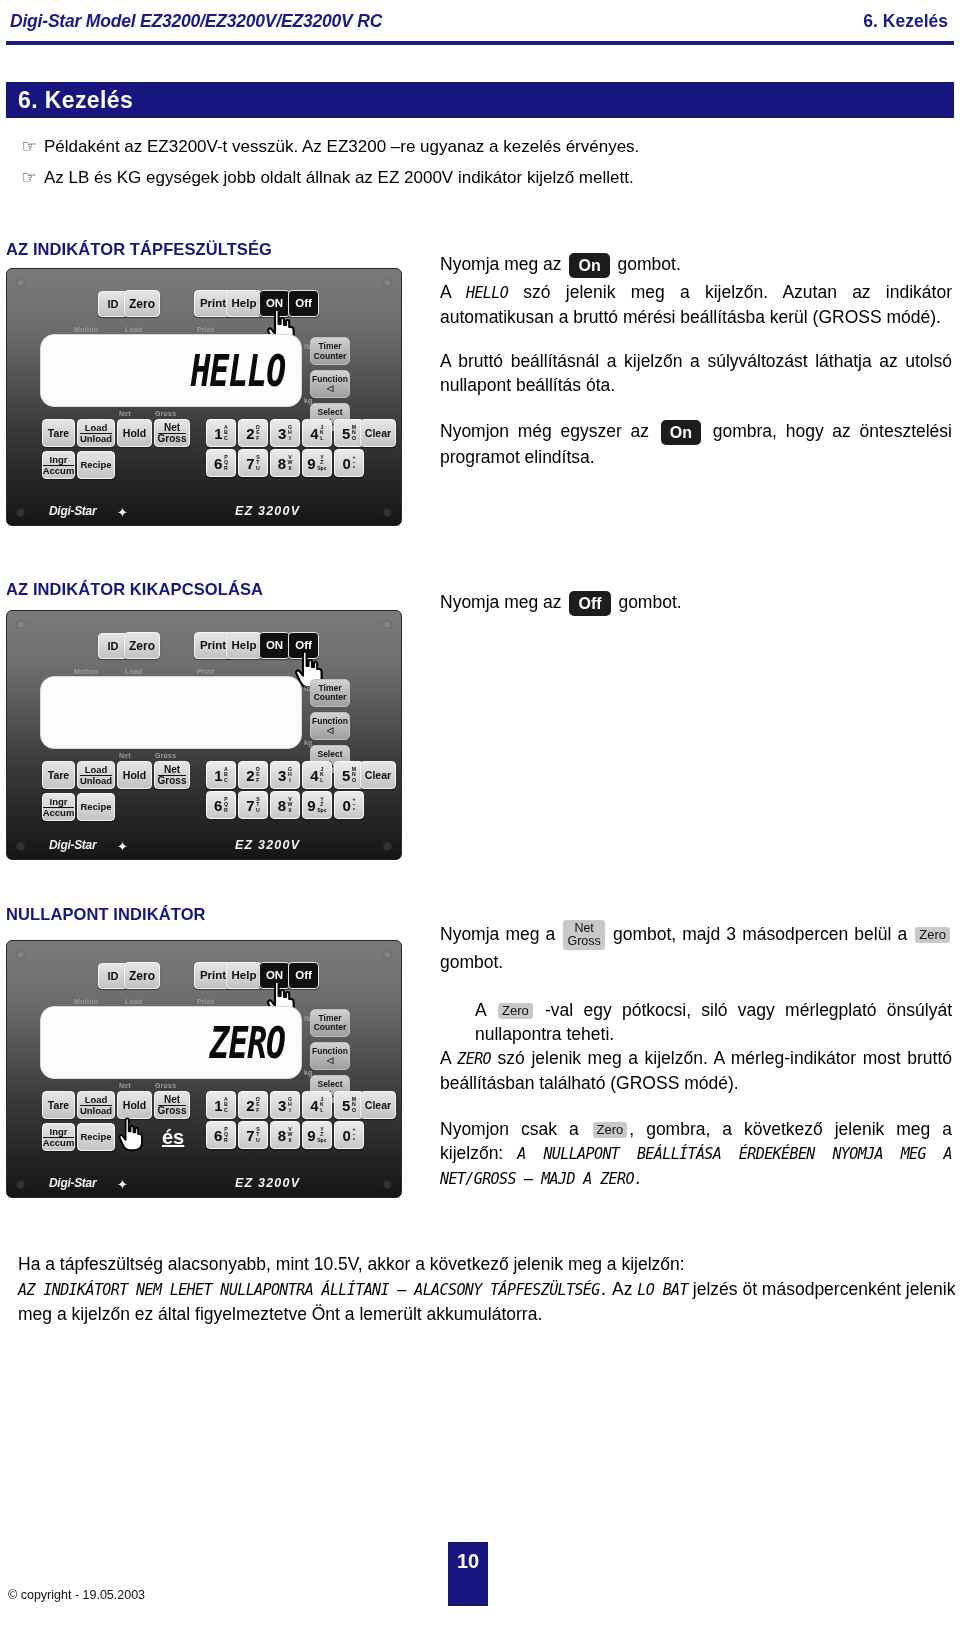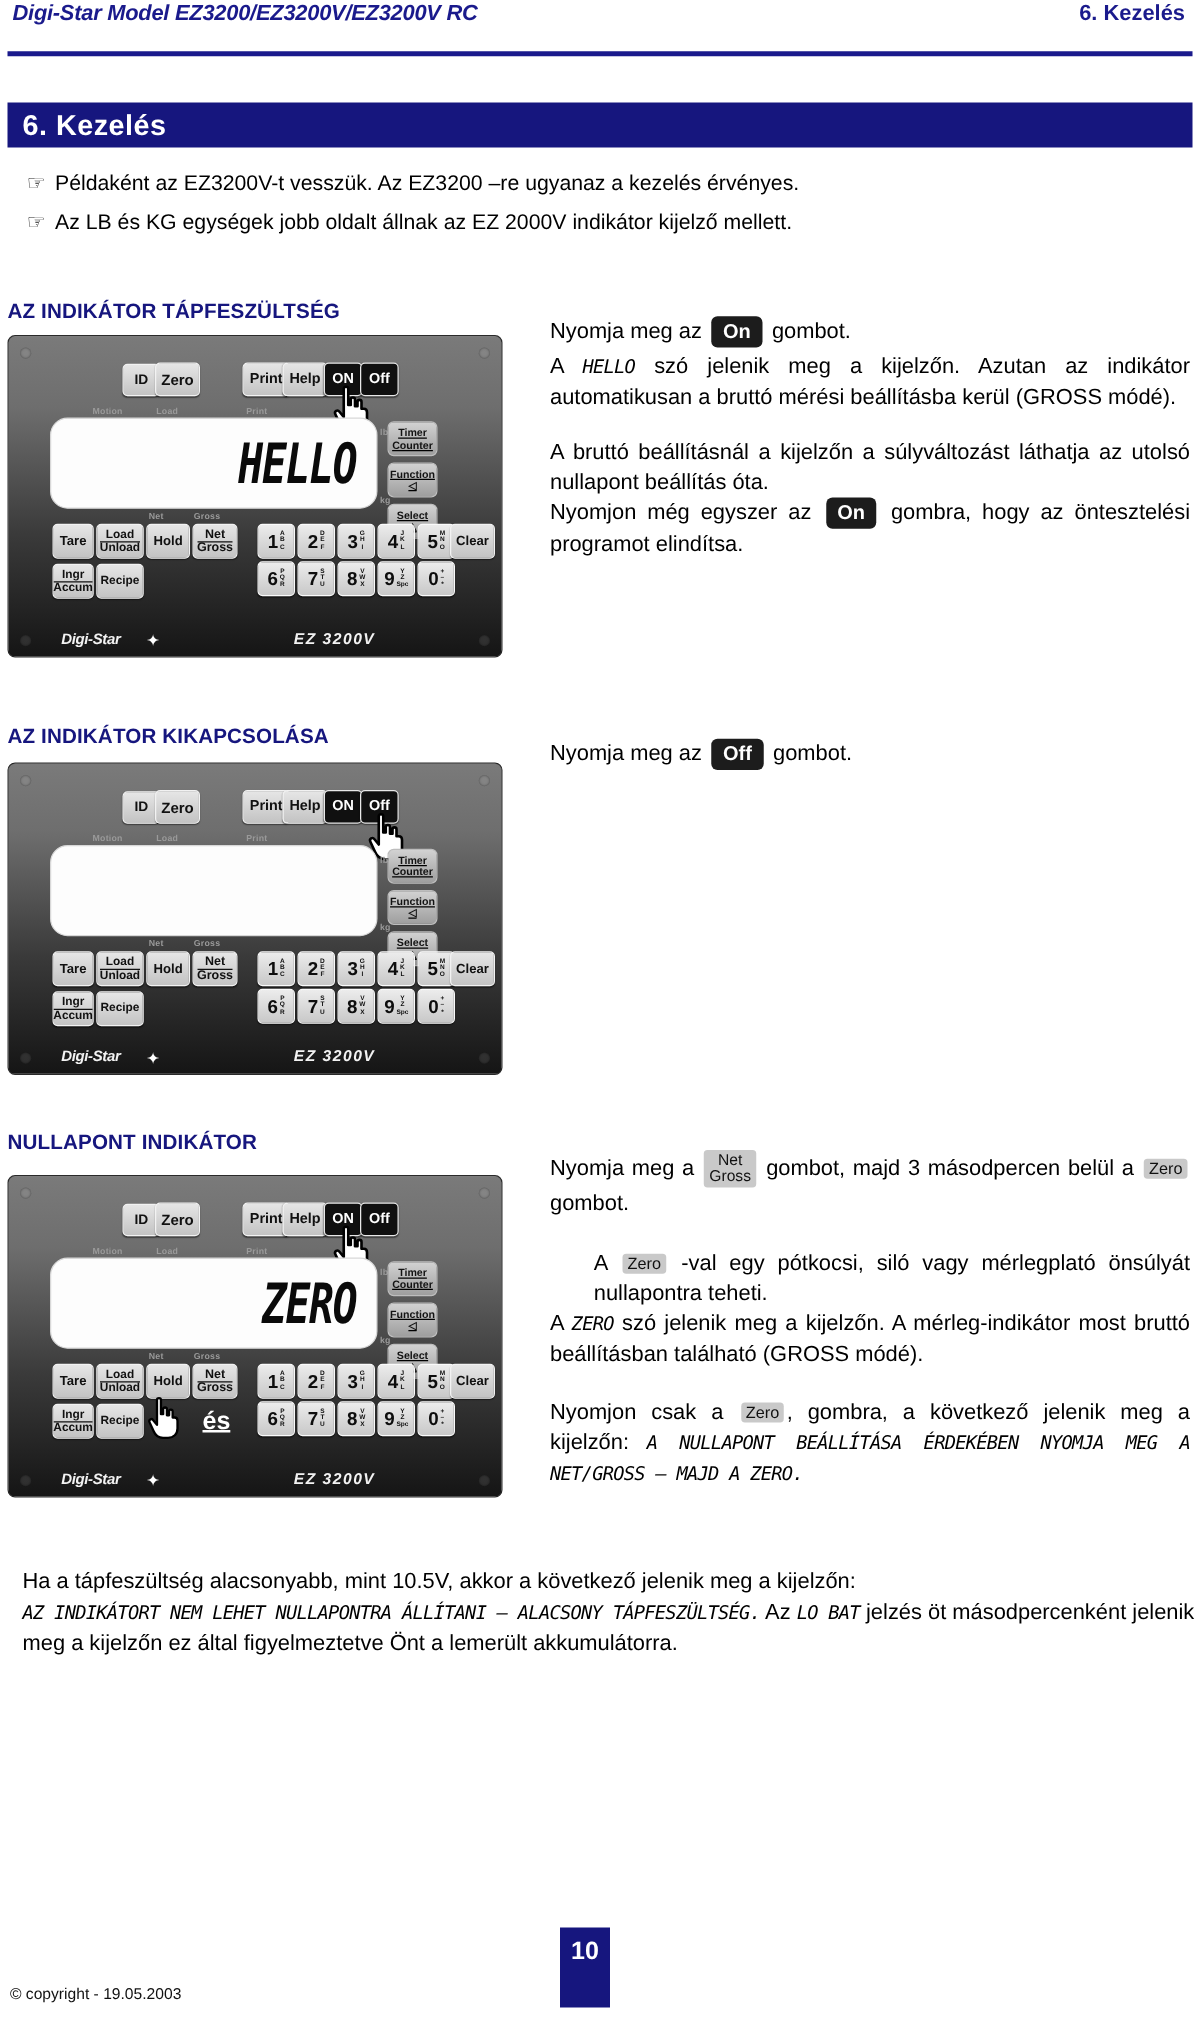--- a/index.html
+++ b/index.html
@@ -9,21 +9,21 @@
     background:#ffffff;
     font-family:"Liberation Sans", sans-serif;
     color:#000;
     position:relative;
     overflow:hidden;
   }
 
   
   .page-header{
     position:absolute; top:0; left:0; width:960px; height:42px;
-    display:flex; align-items:flex-start; justify-content:space-between;
+    display:flex; align-items:center; justify-content:space-between;
     padding:0 12px 0 10px;
   }
   .hdr-left{
     color:#1a1a8c; font-weight:bold; font-style:italic;
     font-size:17.5px; letter-spacing:-0.2px; white-space:nowrap;
   }
   .hdr-right{
     color:#1a1a8c; font-weight:bold; font-size:17.5px; white-space:nowrap;
   }
   .hdr-rule{
@@ -139,21 +139,21 @@
     box-shadow:0 1px 1px rgba(0,0,0,0.45);
     display:flex; align-items:center; justify-content:center;
     color:#0d0d0d; font-weight:bold;
     position:relative;
   }
   .numkey .dig{ font-size:15px; }
   .numkey .abc{
     font-size:5.2px; line-height:5.6px; margin-left:1.5px;
     font-weight:bold; text-align:center;
   }
-  .rightcol{ position:absolute; display:flex; flex-direction:column;text-decoration:underline; }
+  .rightcol{ position:absolute; display:flex; flex-direction:column; }
   .rkey{
     background:linear-gradient(180deg,#d2d2d2,#9e9e9e);
     border-radius:5px; border:1px solid #bdbdbd;
     color:#131313; font-weight:bold; text-align:center;
     display:flex; flex-direction:column; align-items:center;
     justify-content:center; line-height:1.05;
   }
   .brand{
     position:absolute; color:#f2f2f2; font-weight:bold; font-style:italic;
     font-size:12px; letter-spacing:-0.3px;
@@ -347,21 +347,21 @@
 </div>
 
 <div style="position:absolute; left:440px; top:252px; width:512px;">
   <div class="body-txt">
     <span>Nyomja meg az </span><span class="chip chip-dark">On</span><span> gombot.</span>
   </div>
   <div class="body-txt just" style="margin-top:2px;">
     <span>A </span><span class="lcdfont">HELLO</span><span> szó jelenik meg a kijelzőn. Azutan az indikátor automatikusan a bruttó mérési beállításba kerül (GROSS módé).</span>
   </div>
   <div class="body-txt just" style="margin-top:20px;">A bruttó beállításnál a kijelzőn a súlyváltozást láthatja az utolsó nullapont beállítás óta.</div>
-  <div class="body-txt just" style="">
+  <div class="body-txt just" style="margin-top:22px;">
     <span>Nyomjon még egyszer az </span><span class="chip chip-dark">On</span><span> gombra, hogy az öntesztelési programot elindítsa.</span>
   </div>
 </div>
 
 <div style="position:absolute; left:6px; top:580px;" class="section-head">AZ INDIKÁTOR KIKAPCSOLÁSA</div>
 
 <div class="device" style="left:6px; top:610px; width:396px; height:250px; position:absolute;">
   <div class="dev-screw" style="left:9px; top:9px;"></div>
   <div class="dev-screw" style="right:9px; top:9px;"></div>
   <div class="dev-screw" style="left:9px; bottom:8px;"></div>

